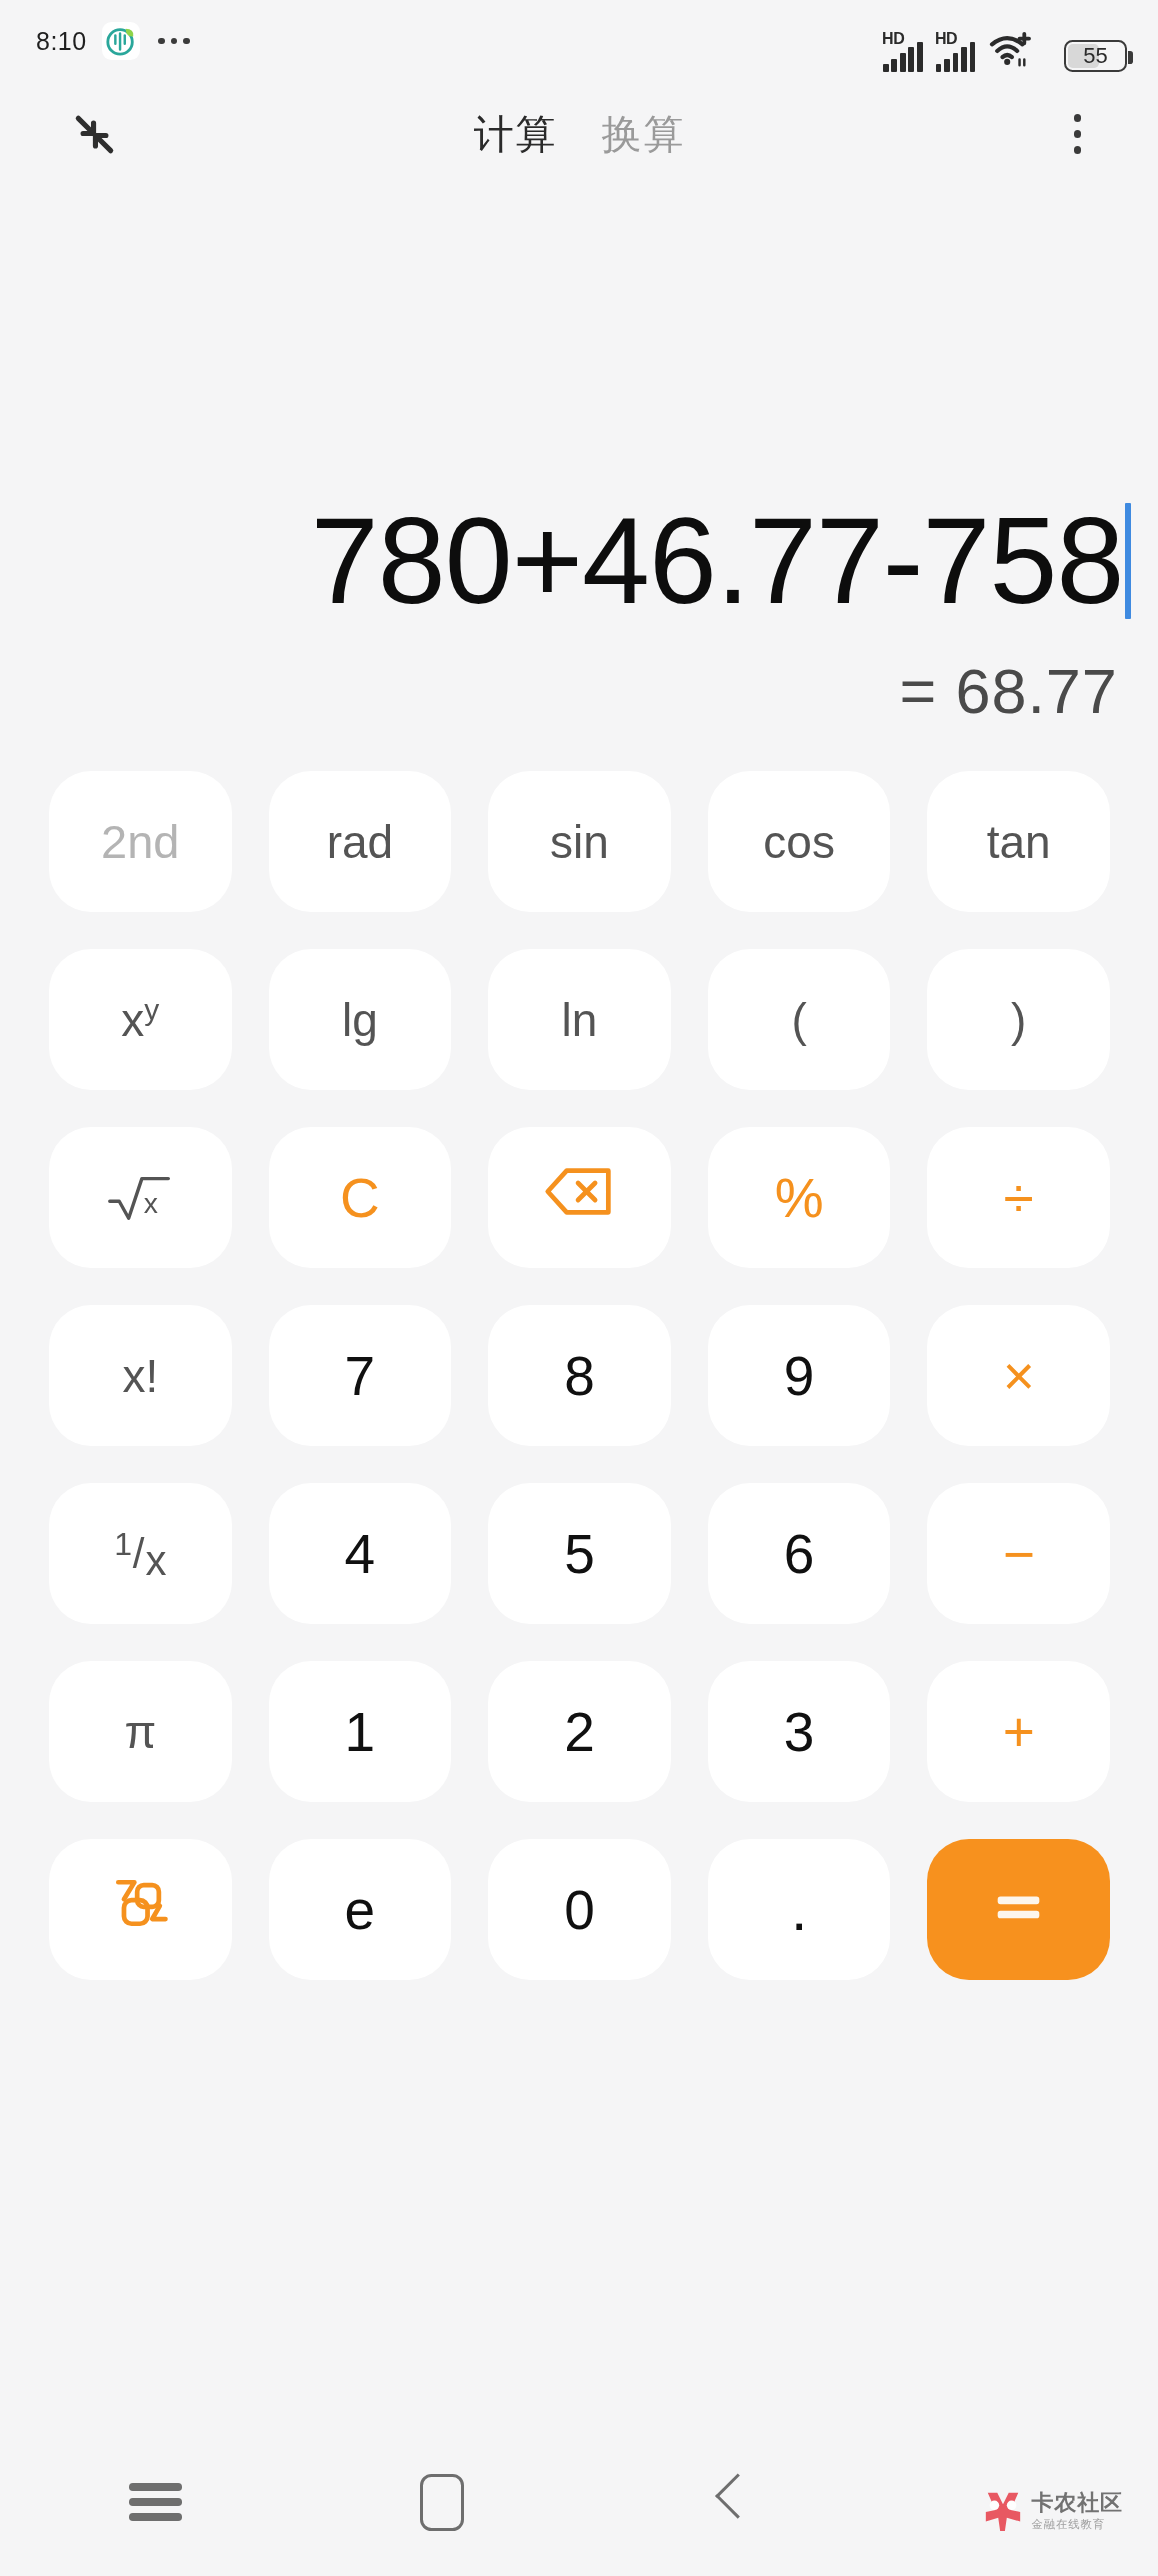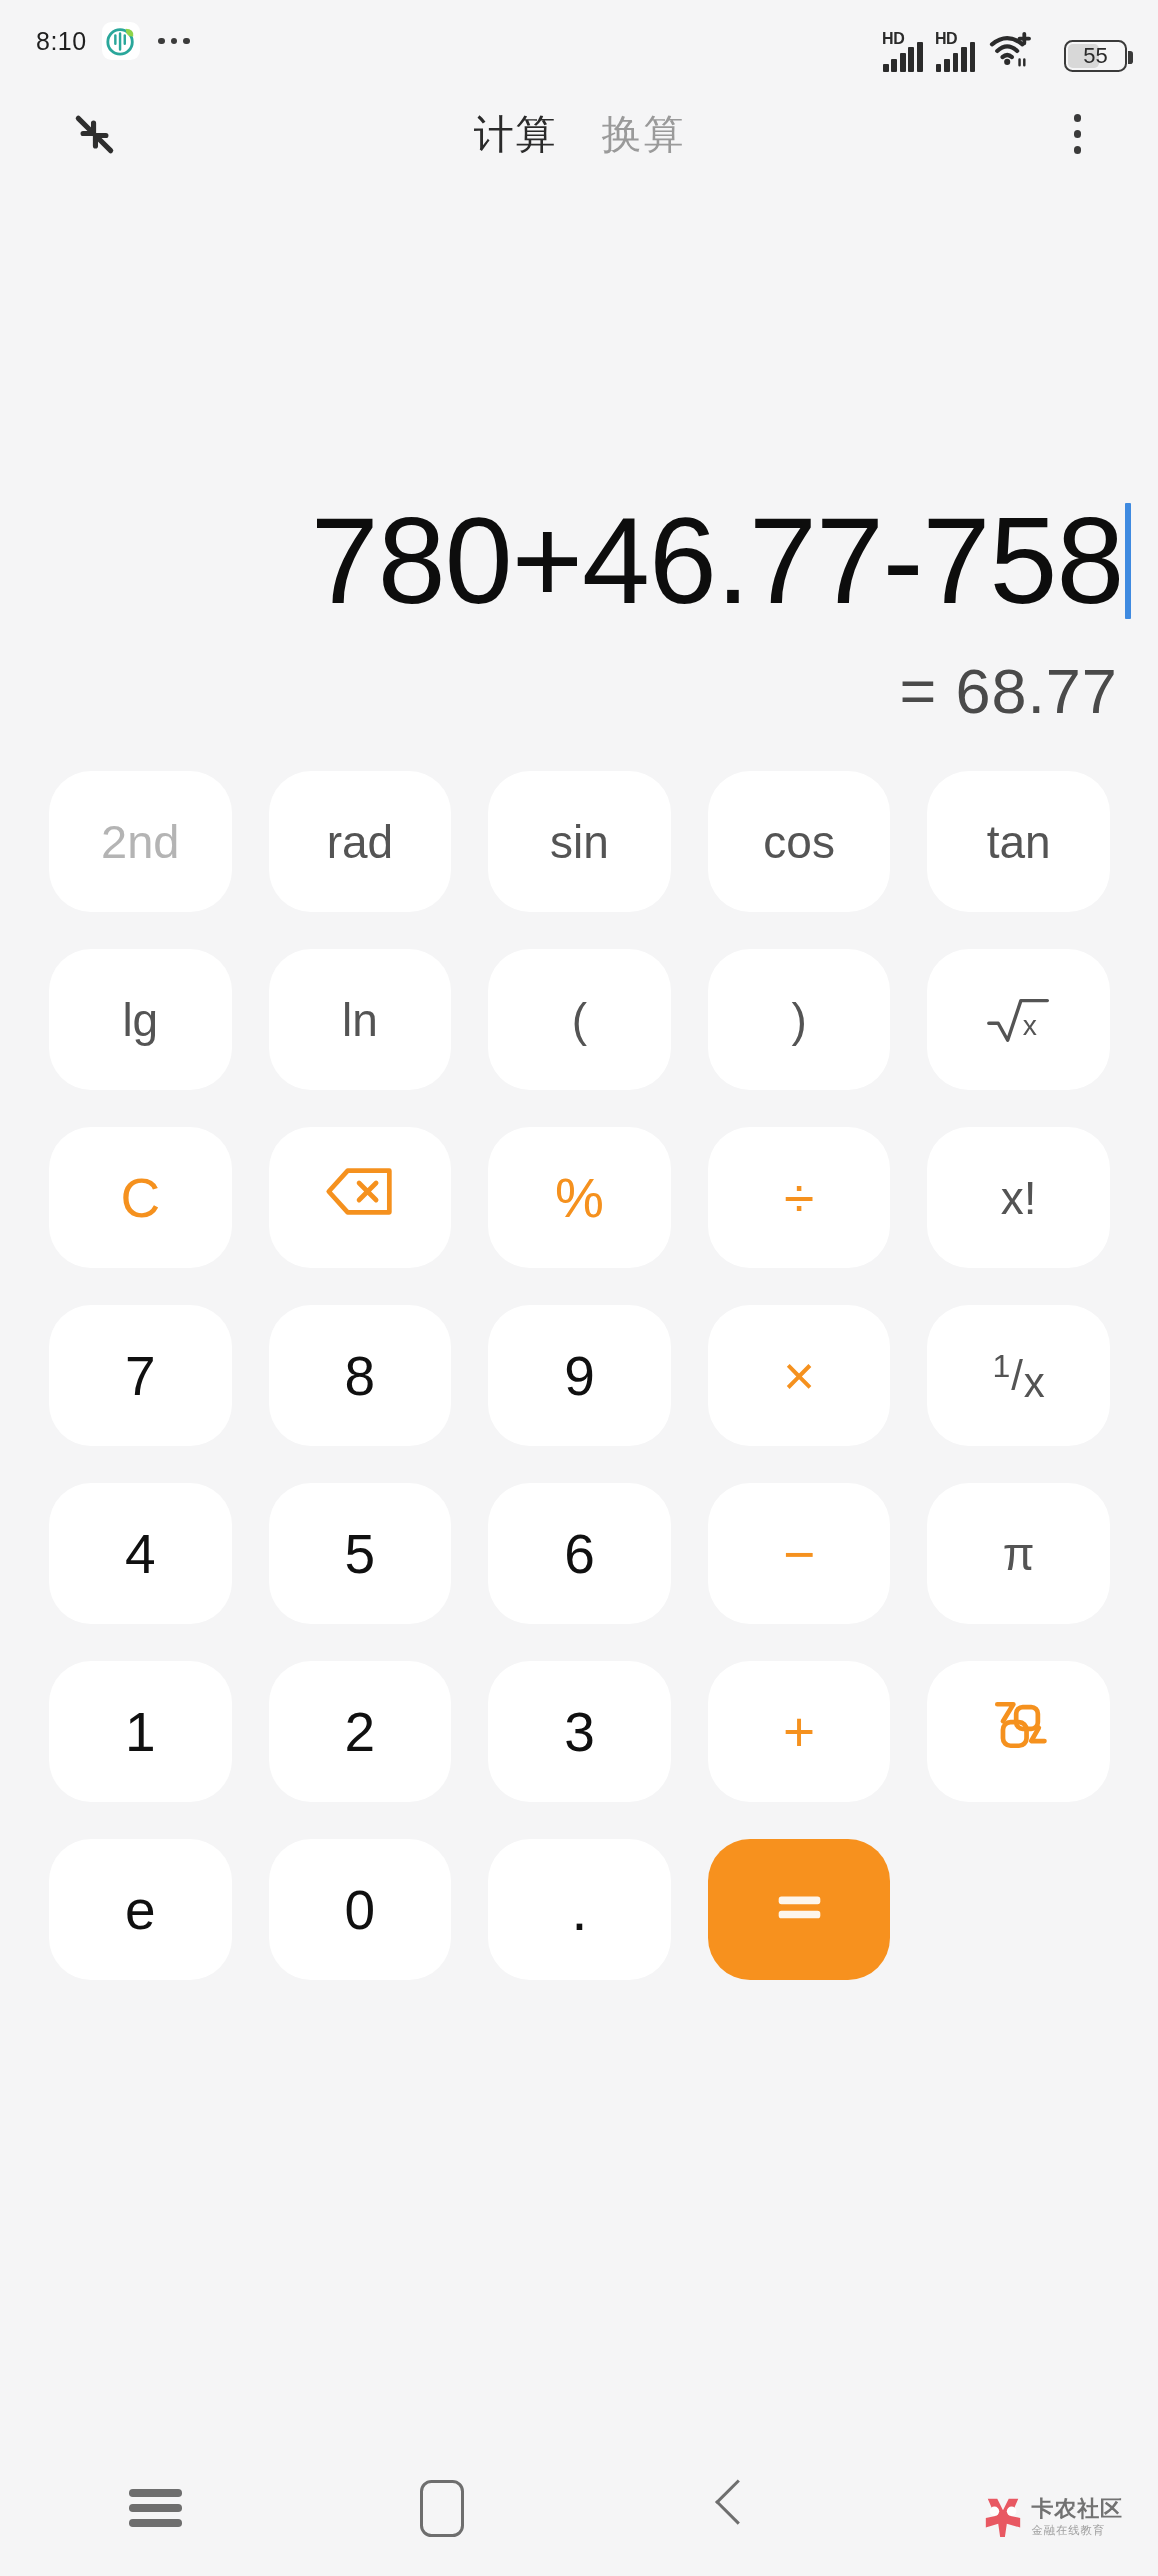--- a/index.html
+++ b/index.html
@@ -125,21 +125,21 @@
   .sup{ font-size:30px; vertical-align:super; line-height:0; }
   .frac{ display:inline-flex; align-items:center; font-size:44px; }
   .frac .n{ font-size:32px; position:relative; top:-9.5px; }
   .frac .s{ font-size:42px; margin:0 0.9px; }
   .frac .d{ font-size:42px; position:relative; top:7.6px; }
 
   .sqrt{ display:inline-flex; align-items:flex-start; font-size:46px; }
 
   
   .navbar{
-    position:absolute; left:0; bottom:10px; width:100%; height:116px;
+    position:absolute; left:0; bottom:16px; width:100%; height:116px;
     display:flex; align-items:center;padding-left:12px;
   }
   .nav-item{
     flex:1; display:flex; align-items:center; justify-content:center; height:100%;
   }
   .nav-recents i{ display:block; width:53px; height:8.5px; background:#6e6e6e; border-radius:3.8px; margin:6.6px 0; }
   .nav-home{ width:44px; height:57px; border:3.8px solid #6e6e6e; border-radius:11.4px; }
   .nav-back{
     width:32px; height:51px; position:relative;
   }
@@ -255,20 +255,23 @@
       <span>sin</span>
     </div>
   <div class="key sci">
       <span>cos</span>
     </div>
   <div class="key sci">
       <span>tan</span>
     </div>
 
   <div class="key sci">
+    <span>x<span class="sup">y</span></span>
+  </div>
+  <div class="key sci">
       <span>lg</span>
     </div>
   <div class="key sci">
       <span>ln</span>
     </div>
   <div class="key sci">
       <span>(</span>
     </div>
   <div class="key sci">
       <span>)</span>

